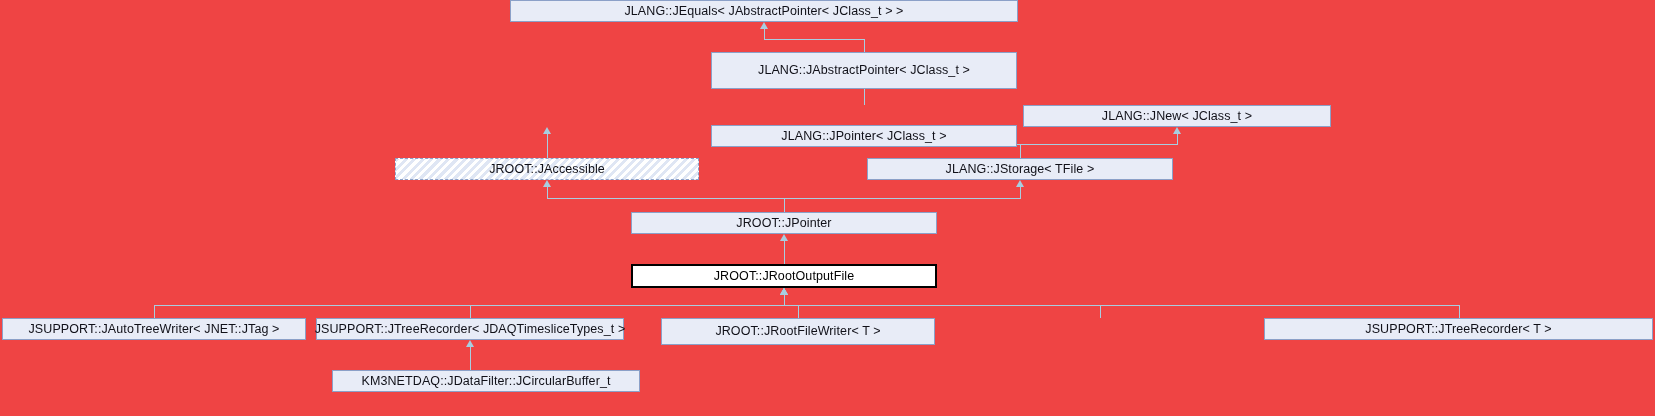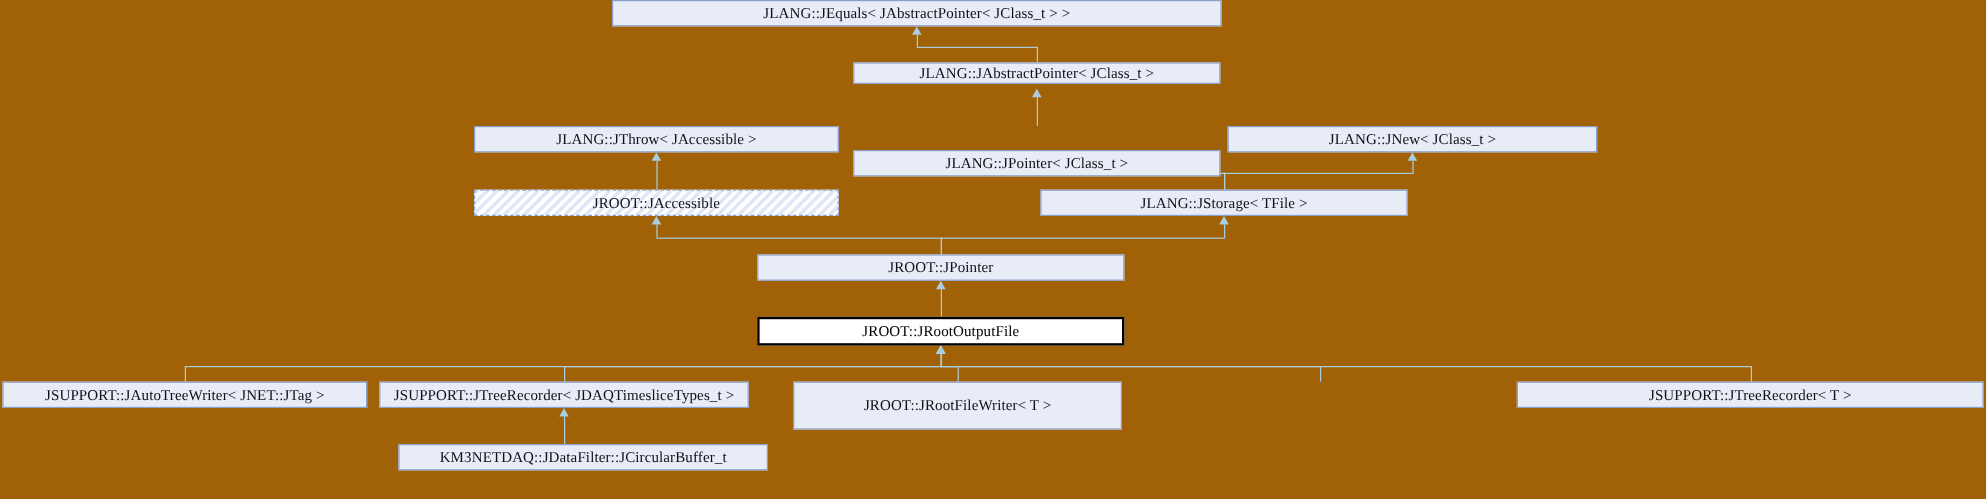--- a/index.html
+++ b/index.html
@@ -4,22 +4,22 @@
 <style>
   html, body {
     margin: 0;
     padding: 0;
     background: #ffffff;
   }
   #diagram {
     position: relative;
     width: 1655px;
     height: 416px;
-    background: #a16207;
-    font-family: Liberation Serif, serif;
+    background: #ef4444;
+    font-family: Liberation Sans, sans-serif;
     overflow: hidden;
   }
   .node {
     position: absolute;
     box-sizing: border-box;
     background: #e8ecf7;
     border: 1px solid #8ba0c8;
     color: #101018;
     font-size: 12.5px;
     line-height: 1;
@@ -72,25 +72,22 @@
     z-index: 2;
   }
 </style>
 </head>
 <body>
 
 <div id="diagram">
     <div class="node" style="left: 510px; top: 0px; width: 508px; height: 22px;">
       <span class="label">JLANG::JEquals&lt; JAbstractPointer&lt; JClass_t &gt; &gt;</span>
     </div>
-    <div class="node" style="left: 711px; top: 52px; width: 306px; height: 18px;">
+    <div class="node" style="left: 711px; top: 52px; width: 306px; height: 37px;">
       <span class="label">JLANG::JAbstractPointer&lt; JClass_t &gt;</span>
-    </div>
-    <div class="node" style="left: 395px; top: 105px; width: 304px; height: 22px;">
-      <span class="label">JLANG::JThrow&lt; JAccessible &gt;</span>
     </div>
     <div class="node" style="left: 711px; top: 105px; width: 306px; height: 22px; margin-top: 20px;">
       <span class="label">JLANG::JPointer&lt; JClass_t &gt;</span>
     </div>
     <div class="node" style="left: 1023px; top: 105px; width: 308px; height: 22px;">
       <span class="label">JLANG::JNew&lt; JClass_t &gt;</span>
     </div>
     <div class="node abstract" style="left: 395px; top: 158px; width: 304px; height: 22px;">
       <span class="label">JROOT::JAccessible</span>
     </div>
@@ -102,21 +99,21 @@
     </div>
     <div class="node current" style="left: 631px; top: 264px; width: 306px; height: 24px;">
       <span class="label">JROOT::JRootOutputFile</span>
     </div>
     <div class="node" style="left: 2px; top: 318px; width: 304px; height: 22px;">
       <span class="label">JSUPPORT::JAutoTreeWriter&lt; JNET::JTag &gt;</span>
     </div>
     <div class="node" style="left: 316px; top: 318px; width: 308px; height: 22px;">
       <span class="label">JSUPPORT::JTreeRecorder&lt; JDAQTimesliceTypes_t &gt;</span>
     </div>
-    <div class="node" style="left: 661px; top: 318px; width: 274px; height: 40px;">
+    <div class="node" style="left: 661px; top: 318px; width: 274px; height: 27px;">
       <span class="label">JROOT::JRootFileWriter&lt; T &gt;</span>
     </div>
     <div class="node" style="left: 1264px; top: 318px; width: 389px; height: 22px;">
       <span class="label">JSUPPORT::JTreeRecorder&lt; T &gt;</span>
     </div>
     <div class="node" style="left: 332px; top: 370px; width: 308px; height: 22px;">
       <span class="label">KM3NETDAQ::JDataFilter::JCircularBuffer_t</span>
     </div>
     <div class="edge v" style="left: 864px; top: 39px; width: 1px; height: 13px;"></div>
     <div class="edge h" style="left: 764px; top: 39px; width: 101px; height: 1px;"></div>

